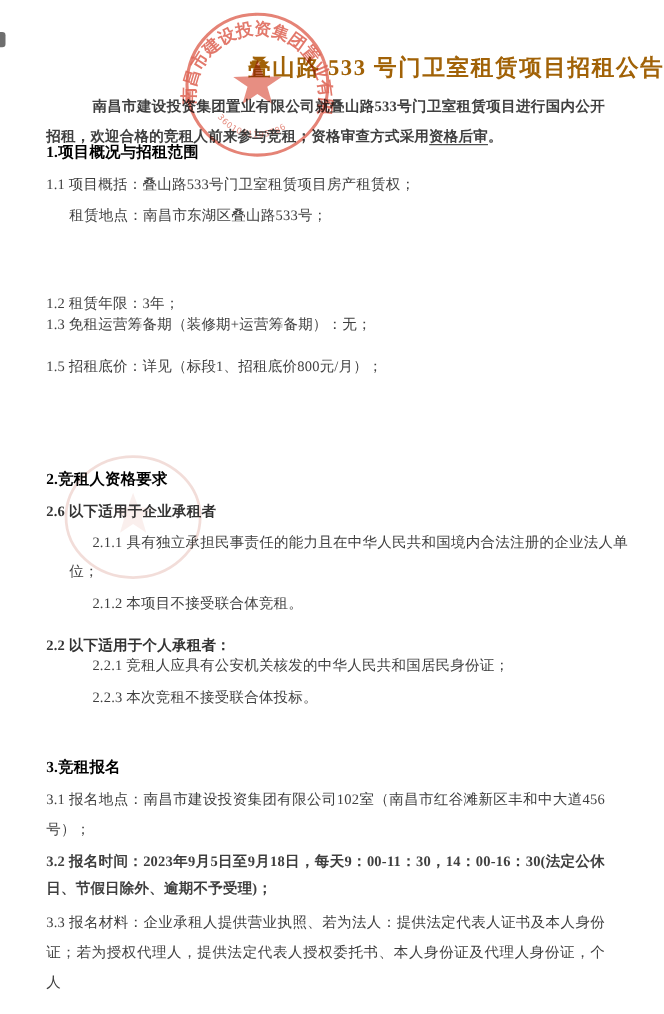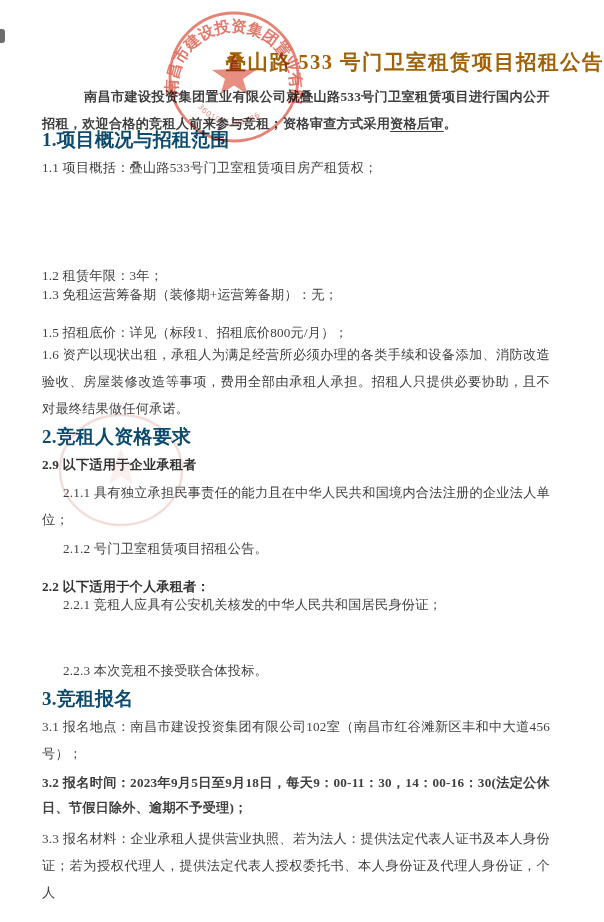--- a/index.html
+++ b/index.html
@@ -11,24 +11,24 @@
   .b {
     position:absolute; left:42px; width:508px; margin:0;
     font-size:13.2px; line-height:27px; letter-spacing:0.2px;
     text-align:justify;
   }
   .title {
     left:0; width:604px; text-align:right;
     font-size:20.5px; font-weight:bold; color:#a16207; letter-spacing:1.5px;
     line-height:28px;
   }
-  .h { font-weight:bold; color:#0c4a6e; font-size:19px; }
+  .h { font-weight:bold; color:#000000; font-size:14px; }
   .bold { font-weight:bold; color:#333333; }
   .sub { left:63px; width:487px; }
-  .ind1 { text-indent:21px; }
+  .ind1 { text-indent:21px;margin-left:21px; }
   .ind2 { text-indent:42px;font-weight:bold; }
   .lh21 { line-height:21.5px; }
   .lh25 { line-height:25px;font-weight:bold; }
   .u { text-decoration:underline; text-underline-offset:3px; }
   .seal { position:absolute; left:148px; top:-6px; mix-blend-mode:multiply; opacity:0.88; }
   .ghost-seal { position:absolute; left:55px; top:410px; mix-blend-mode:multiply; }
   .edge-mark {
     position:absolute; left:0; top:29px; width:5px; height:14px;
     background:#4a4a4a; border-radius:0 3px 3px 0; opacity:0.8;
   }
@@ -44,32 +44,32 @@
     <ellipse cx="66" cy="60" rx="61" ry="55" fill="none" stroke="#eed2cc" stroke-width="2.5" opacity="0.75"></ellipse>
     <polygon points="66,38 70.9,51.4 85.2,51.9 73.9,60.6 77.9,74.4 66,66.3 54.1,74.4 58.1,60.6 46.8,51.9 61.1,51.4" fill="#f3dcd7" opacity="0.45"></polygon>
   </svg>
 
   <p class="b title" style="top:48px">叠山路 533 号门卫室租赁项目招租公告</p>
 
   <p class="b ind2" style="top:83px"><span>南昌市建设投资集团置业有限公司就叠山路533号门卫室租赁项目进行国内公开招租，欢迎合格的竞租人前来参与竞租；资格审查方式采用</span><span class="u">资格后审</span><span>。</span></p>
 
   <p class="b h" style="top:126px">1.项目概况与招租范围</p>
   <p class="b" style="top:154px">1.1 项目概括：叠山路533号门卫室租赁项目房产租赁权；</p>
+  <p class="b sub" style="top:182px">租赁地点：南昌市东湖区叠山路533号；</p>
   <p class="b" style="top:262px">1.2 租赁年限：3年；</p>
   <p class="b" style="top:281px">1.3 免租运营筹备期（装修期+运营筹备期）：无；</p>
   <p class="b" style="top:319px">1.5 招租底价：详见（标段1、招租底价800元/月）；</p>
-  <p class="b" style="top:341px">1.6 资产以现状出租，承租人为满足经营所必须办理的各类手续和设备添加、消防改造验收、房屋装修改造等事项，费用全部由承租人承担。招租人只提供必要协助，且不对最终结果做任何承诺。</p>
 
   <p class="b h" style="top:423px">2.竞租人资格要求</p>
-  <p class="b bold" style="top:451px">2.9 以下适用于企业承租者</p>
+  <p class="b bold" style="top:451px">2.6 以下适用于企业承租者</p>
   <p class="b ind1" style="top:479px">2.1.1 具有独立承担民事责任的能力且在中华人民共和国境内合法注册的企业法人单位；</p>
-  <p class="b ind1" style="top:535px">2.1.2 号门卫室租赁项目招租公告。</p>
+  <p class="b ind1" style="top:535px">2.1.2 本项目不接受联合体竞租。</p>
   <p class="b bold" style="top:573px">2.2 以下适用于个人承租者：</p>
   <p class="b ind1" style="top:591px">2.2.1 竞租人应具有公安机关核发的中华人民共和国居民身份证；</p>
-  <p class="b ind1" style="top:657px">2.2.3 本次竞租不接受联合体投标。</p>
+  <p class="b ind1" style="top:620px">2.2.3 本次竞租不接受联合体投标。</p>
 
   <p class="b h" style="top:685px">3.竞租报名</p>
   <p class="b" style="top:713px">3.1 报名地点：南昌市建设投资集团有限公司102室（南昌市红谷滩新区丰和中大道456号）；</p>
   <p class="b lh25" style="top:770px">3.2 报名时间：2023年9月5日至9月18日，每天9：00-11：30，14：00-16：30(法定公休日、节假日除外、逾期不予受理)；</p>
   <p class="b" style="top:825px">3.3 报名材料：企业承租人提供营业执照、若为法人：提供法定代表人证书及本人身份证；若为授权代理人，提供法定代表人授权委托书、本人身份证及代理人身份证，个人</p>
 
   <svg class="seal" width="172" height="172" viewBox="0 0 172 172">
     <defs>
       <path id="sealArcTop" d="M 30,105 A 57,57 0 1 1 142,105"></path>
       <path id="sealArcBottom" d="M 48,110 A 45,45 0 0 0 124,110"></path>

